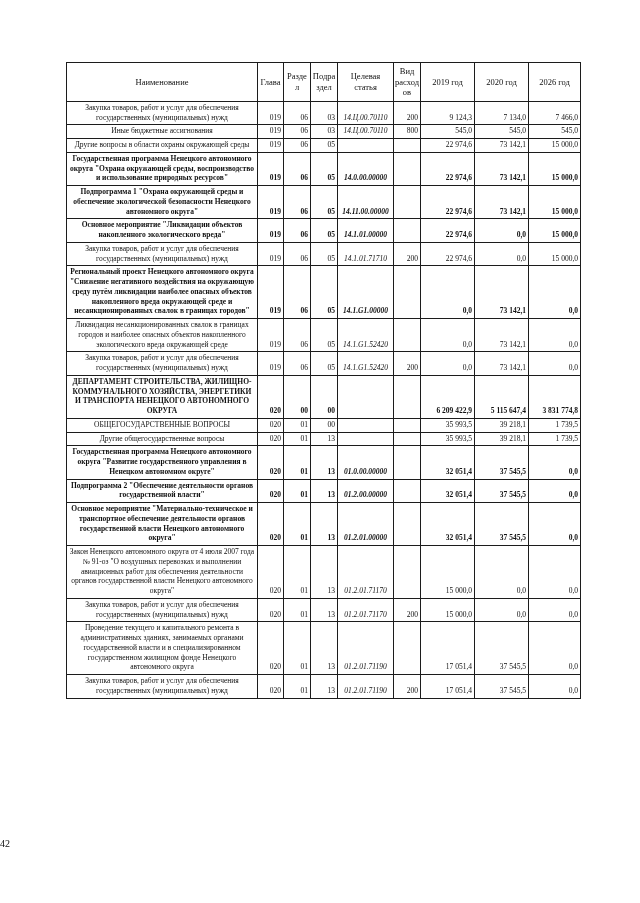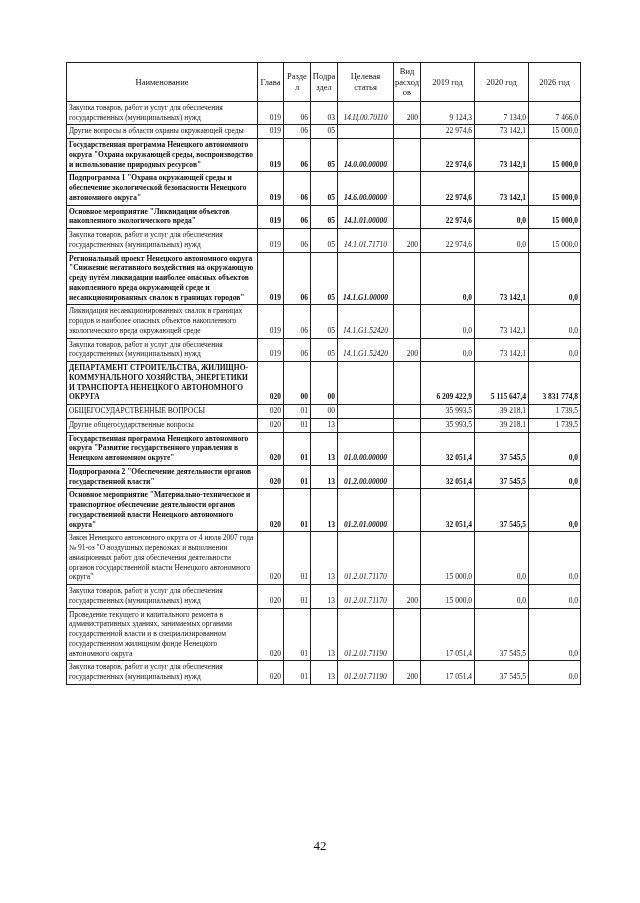--- a/index.html
+++ b/index.html
@@ -43,31 +43,30 @@
     padding: 3px 1px;
     overflow-wrap: anywhere;
     word-break: break-word;
   }
   table.budget td {
     font-size: 7.5px;
     line-height: 1.3;
     padding: 1px 2px 2px 2px;
     overflow-wrap: break-word;
   }
-  td.name-cell { text-align: left; vertical-align: top; }
+  td.name-cell { text-align: center; vertical-align: top; }
   td.code-cell { text-align: right; vertical-align: bottom; }
   td.cs-cell { text-align: center; vertical-align: bottom; padding-left: 1px; padding-right: 1px; font-style: italic; }
   td.num-cell { text-align: right; vertical-align: bottom; }
   tr.bold td { font-weight: bold; }
   .page-number {
     position: absolute;
     left: 0; right: 0;
     top: 838px;
-    text-align: center;
-    font-size: 13px;
+    font-size: 10px;
   }
 </style>
 </head>
 <body>
 
 <div class="page">
 
   <table class="budget">
     <colgroup>
       <col class="c-name">
@@ -99,20 +98,31 @@
     <td class="code-cell">019</td>
     <td class="code-cell">06</td>
     <td class="code-cell">03</td>
     <td class="cs-cell">14.Ц.00.70110</td>
     <td class="code-cell">200</td>
     <td class="num-cell">9 124,3</td>
     <td class="num-cell">7 134,0</td>
     <td class="num-cell">7 466,0</td>
   </tr>
         <tr>
+    <td class="name-cell">Иные бюджетные ассигнования</td>
+    <td class="code-cell">019</td>
+    <td class="code-cell">06</td>
+    <td class="code-cell">03</td>
+    <td class="cs-cell">14.Ц.00.70110</td>
+    <td class="code-cell">800</td>
+    <td class="num-cell">545,0</td>
+    <td class="num-cell">545,0</td>
+    <td class="num-cell">545,0</td>
+  </tr>
+        <tr>
     <td class="name-cell">Другие вопросы в области охраны окружающей среды</td>
     <td class="code-cell">019</td>
     <td class="code-cell">06</td>
     <td class="code-cell">05</td>
     <td class="cs-cell"></td>
     <td class="code-cell"></td>
     <td class="num-cell">22 974,6</td>
     <td class="num-cell">73 142,1</td>
     <td class="num-cell">15 000,0</td>
   </tr>
@@ -125,21 +135,21 @@
     <td class="code-cell"></td>
     <td class="num-cell">22 974,6</td>
     <td class="num-cell">73 142,1</td>
     <td class="num-cell">15 000,0</td>
   </tr>
         <tr class="bold">
     <td class="name-cell">Подпрограмма 1 "Охрана окружающей среды и обеспечение экологической безопасности Ненецкого автономного округа"</td>
     <td class="code-cell">019</td>
     <td class="code-cell">06</td>
     <td class="code-cell">05</td>
-    <td class="cs-cell">14.6.00.00000</td>
+    <td class="cs-cell">14.11.00.00000</td>
     <td class="code-cell"></td>
     <td class="num-cell">22 974,6</td>
     <td class="num-cell">73 142,1</td>
     <td class="num-cell">15 000,0</td>
   </tr>
         <tr class="bold">
     <td class="name-cell">Основное мероприятие "Ликвидации объектов накопленного экологического вреда"</td>
     <td class="code-cell">019</td>
     <td class="code-cell">06</td>
     <td class="code-cell">05</td>

